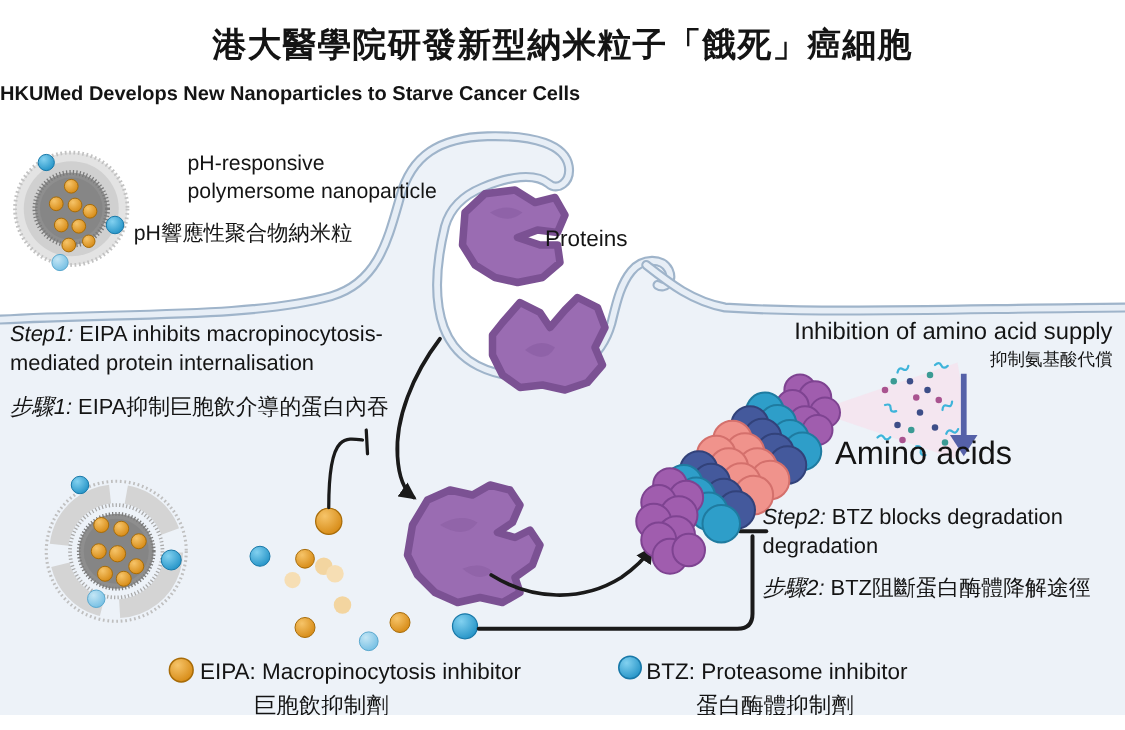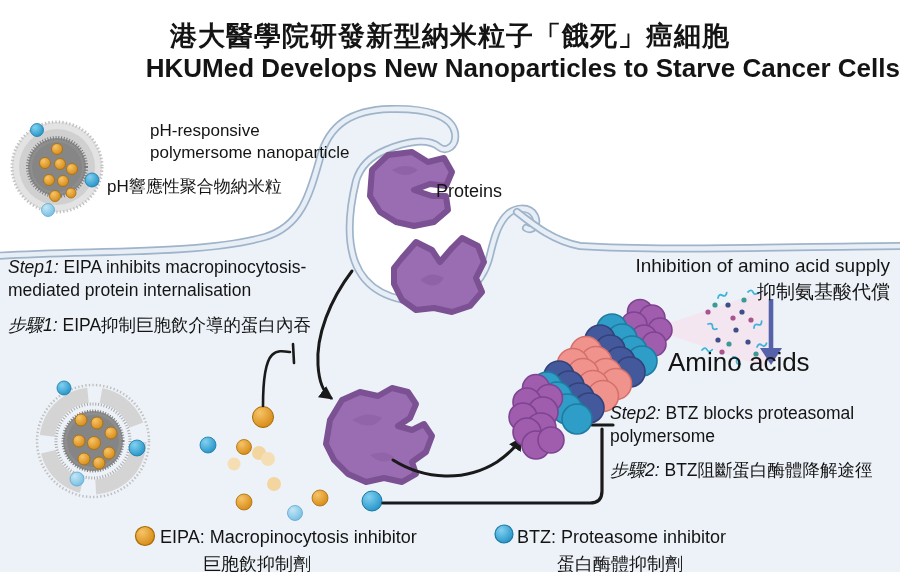--- a/index.html
+++ b/index.html
@@ -1,21 +1,21 @@
 <!DOCTYPE html>
 <html><head>
 <meta charset="utf-8">
 <style>
   html,body{margin:0;padding:0;background:#fff;}
   #stage{position:relative;width:900px;height:572px;overflow:hidden;background:#ffffff;
          font-family:"Liberation Sans","DejaVu Sans",sans-serif;color:#141414;}
   #art{position:absolute;left:0;top:0;}
   .txt{position:absolute;white-space:nowrap;}
   .title-zh{width:100%;text-align:center;top:18px;font-size:27px;font-weight:bold;letter-spacing:1px;}
-  .title-en{width:100%;text-align:right;top:53px;font-size:26px;font-weight:bold;}
+  .title-en{width:100%;text-align:left;top:67px;font-size:16px;font-weight:bold;}
   .caption{font-size:17.5px;line-height:23px;}
   .it{font-style:italic;}
   .gap1{margin-top:12px;}
   .gap2{margin-top:11px;}
   .lab{font-size:17px;line-height:22px;}
   .legend-en{font-size:18px;}
   .legend-zh{font-size:18px;}
 </style>
 </head>
 <body>
@@ -243,27 +243,27 @@
 
 <div class="txt" style="left:436px;top:181px;font-size:18px;">Proteins</div>
 
 <div class="txt caption" style="left:8px;top:256px;">
   <div><span class="it">Step1:</span><span> EIPA inhibits macropinocytosis-</span></div>
   <div>mediated protein internalisation</div>
   <div class="gap1"><span class="it">步驟1:</span><span> EIPA抑制巨胞飲介導的蛋白內吞</span></div>
 </div>
 
 <div class="txt" style="top: 255px; font-size: 19px; right: 10px; text-align: right;">Inhibition of amino acid supply</div>
-<div class="txt" style="top: 279px; font-size: 19px; right: 10px; text-align: left;">抑制氨基酸代償</div>
+<div class="txt" style="top: 279px; font-size: 14px; right: 10px; text-align: left;">抑制氨基酸代償</div>
 
 <div class="txt" style="left:668px;top:347px;font-size:26px;">Amino acids</div>
 
 <div class="txt caption" style="left:610px;top:402px;">
-  <div><span class="it">Step2:</span><span> BTZ blocks proteasomal</span></div>
-  <div>polymersome</div>
+  <div><span class="it">Step2:</span><span> BTZ blocks degradation</span></div>
+  <div>degradation</div>
   <div class="gap2"><span class="it">步驟2:</span><span> BTZ阻斷蛋白酶體降解途徑</span></div>
 </div>
 
 <div class="txt legend-en" style="left:160px;top:527px;">EIPA: Macropinocytosis inhibitor</div>
 <div class="txt legend-zh" style="left:203px;top:552px;">巨胞飲抑制劑</div>
 <div class="txt legend-en" style="left:517px;top:527px;">BTZ: Proteasome inhibitor</div>
 <div class="txt legend-zh" style="left:557px;top:552px;">蛋白酶體抑制劑</div>
 
 </div>
 

